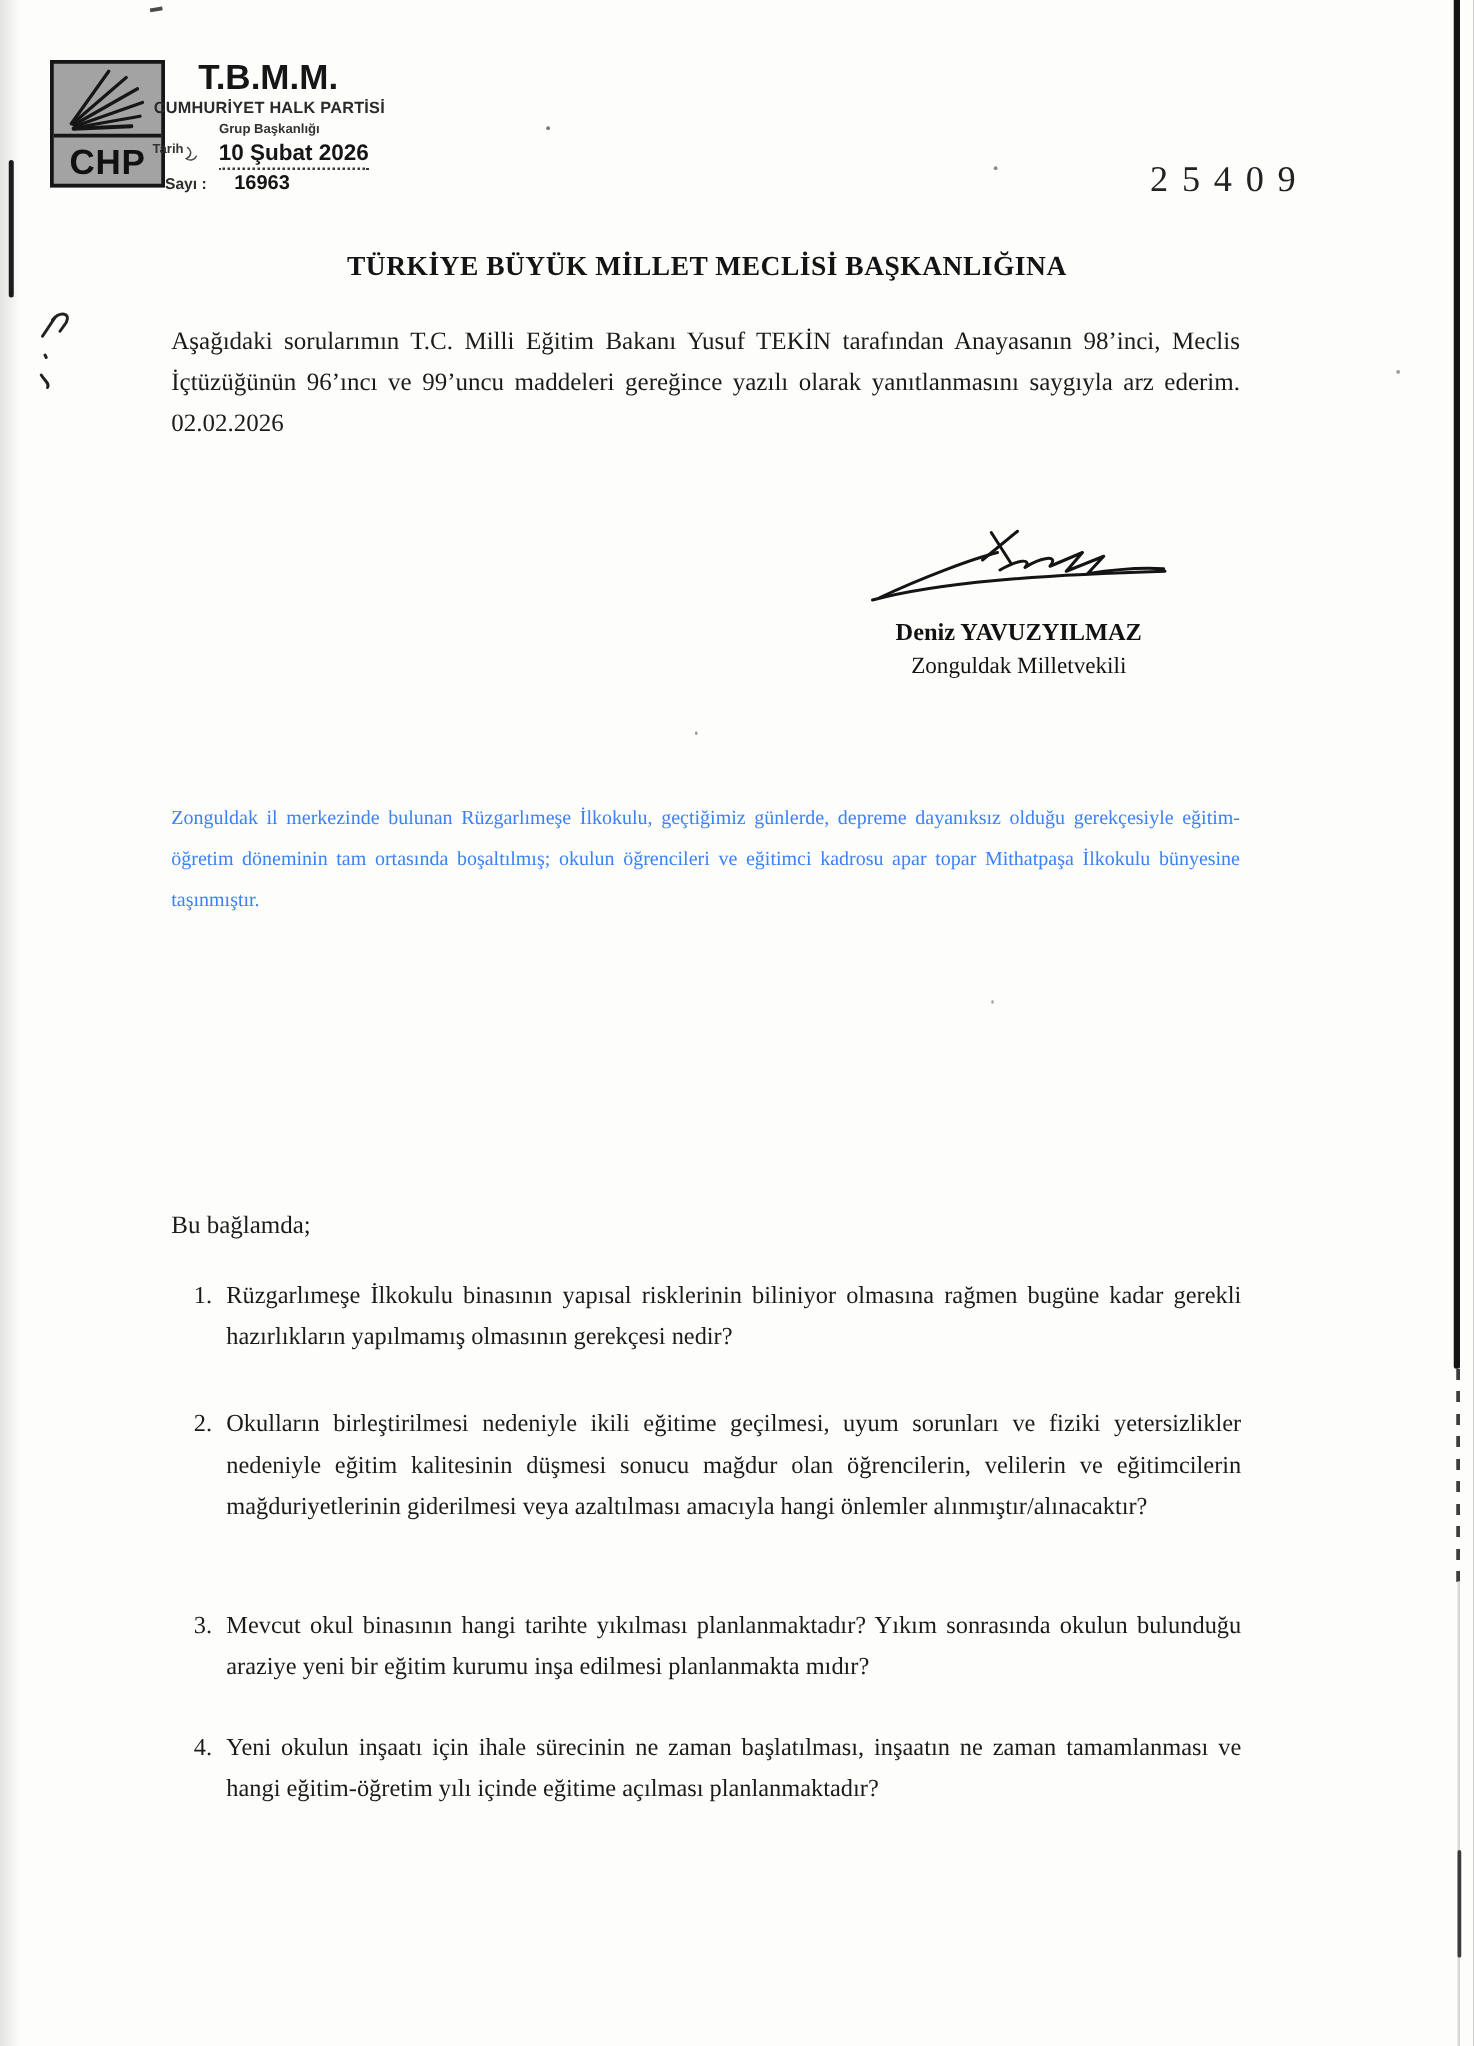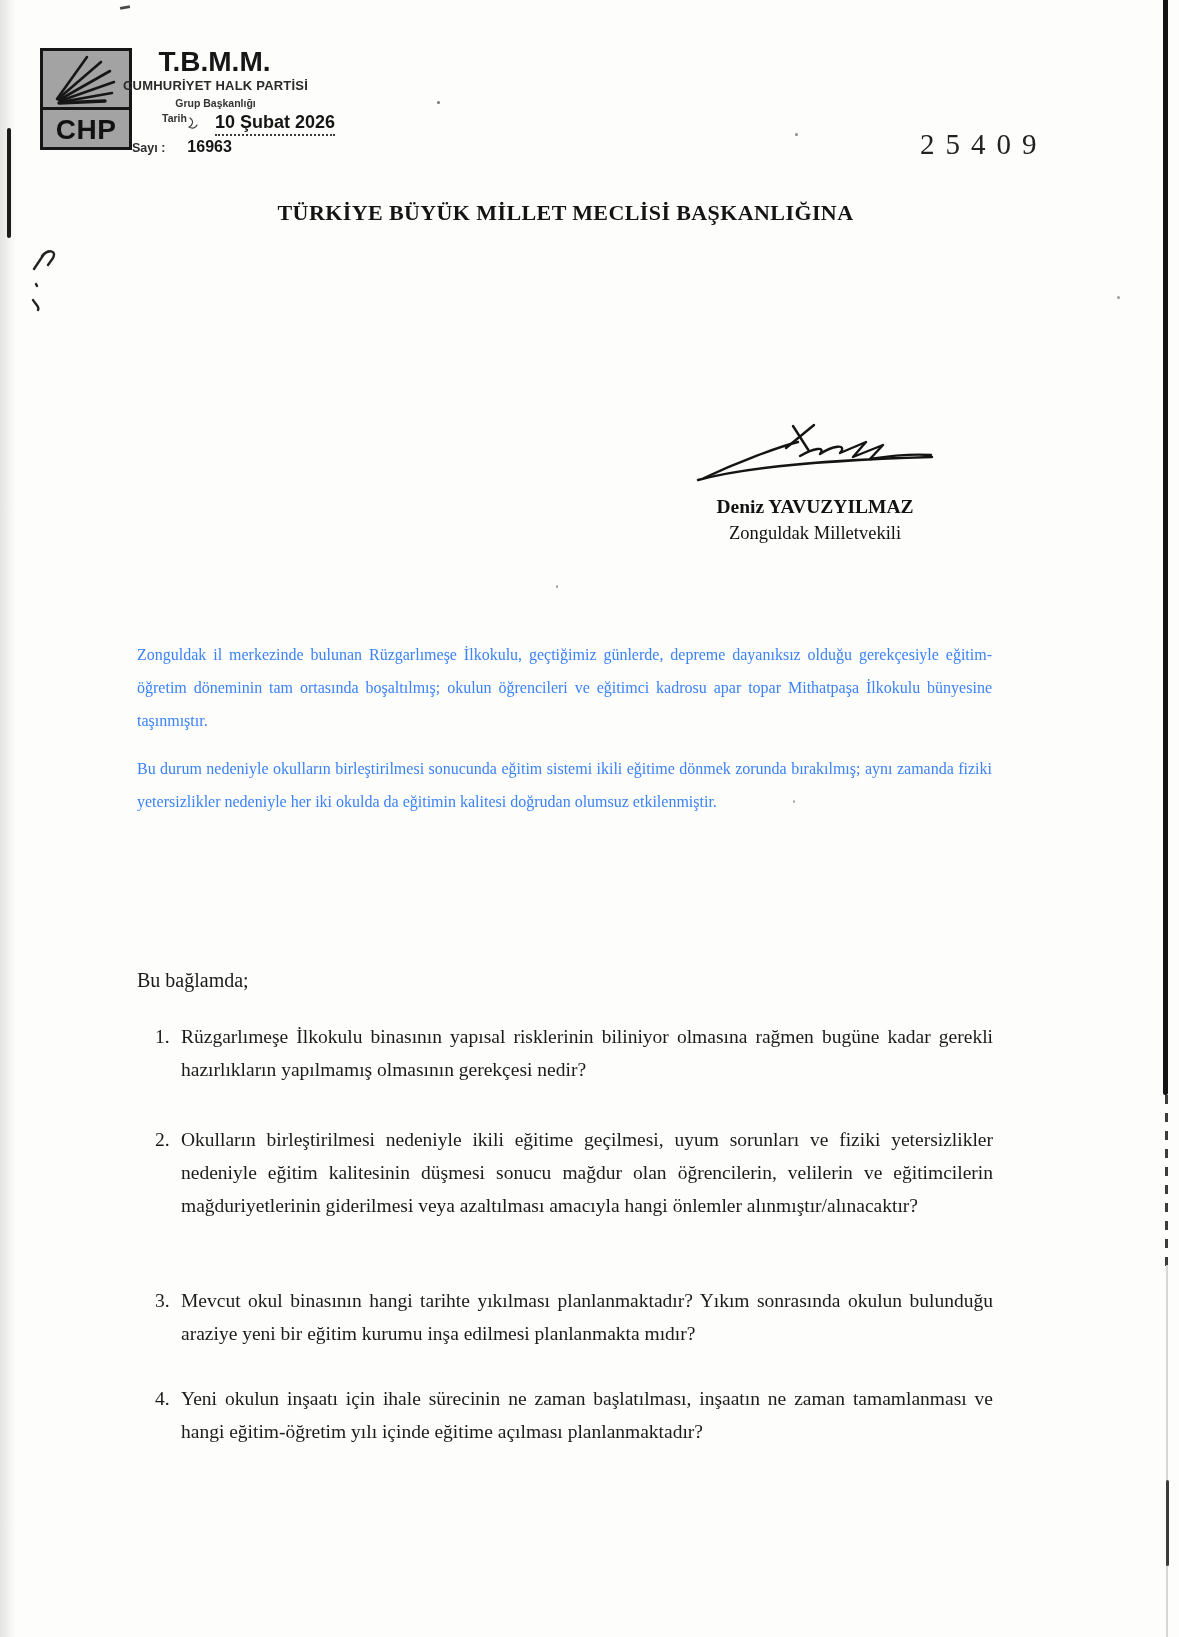--- a/index.html
+++ b/index.html
@@ -31,21 +31,21 @@
   .logo-chp{position:absolute;left:0;top:56px;width:86px;height:40px;border-top:3px solid #161616;
     display:flex;align-items:center;justify-content:center;
     font-family:"Liberation Sans","DejaVu Sans",sans-serif;font-weight:bold;font-size:28px;letter-spacing:.5px;color:#111;}
   .org-title{position:absolute;left:82px;top:0;width:185px;text-align:center;
     font-family:"Liberation Sans","DejaVu Sans",sans-serif;font-weight:bold;font-size:28px;color:#161616;}
   .party-name{position:absolute;left:78px;top:32px;width:195px;text-align:center;
     font-family:"Liberation Sans","DejaVu Sans",sans-serif;font-weight:bold;font-size:13px;letter-spacing:.2px;color:#2a2a2a;}
   .group-unit{position:absolute;left:78px;top:51px;width:195px;text-align:center;
     font-family:"Liberation Sans","DejaVu Sans",sans-serif;font-weight:bold;font-size:10.5px;color:#333;}
   .date-row{position:absolute;left:82px;top:66px;white-space:nowrap;}
-  .date-label{font-family:"Liberation Sans","DejaVu Sans",sans-serif;font-size:10.5px;font-weight:bold;color:#333;vertical-align:6px;margin-left:40px;}
+  .date-label{font-family:"Liberation Sans","DejaVu Sans",sans-serif;font-size:10.5px;font-weight:bold;color:#333;vertical-align:6px;}
   .date-value{display:inline-block;margin-left:12px;font-family:"Liberation Sans","DejaVu Sans",sans-serif;
     font-weight:bold;font-size:18px;color:#151515;border-bottom:2px dotted #3a3a3a;padding-bottom:1px;}
   .sayi-row{position:absolute;left:82px;top:92px;white-space:nowrap;margin-left:10px;}
   .sayi-label{font-family:"Liberation Sans","DejaVu Sans",sans-serif;font-size:12.5px;font-weight:bold;color:#2e2e2e;}
   .sayi-value{margin-left:18px;font-family:"Liberation Sans","DejaVu Sans",sans-serif;font-weight:bold;font-size:16px;color:#151515;}
 
   .stamp-number{position:absolute;left:920px;top:128px;
     font-family:"Liberation Serif","DejaVu Serif",serif;font-size:29px;letter-spacing:11px;color:#222;}
 
   
@@ -128,37 +128,37 @@
     <svg width="44" height="74" viewBox="0 0 44 74">
       <g stroke="#222" stroke-width="2.4" fill="none" stroke-linecap="round" stroke-linejoin="round">
         <path d="M8,25 L18,10"></path>
         <path d="M16,12 C22,5 31,6 27,14 L22,21"></path>
         <path d="M10,40 L11,42"></path>
         <path d="M7,56 C10,61 14,63 12,66"></path>
       </g>
     </svg>
   </div>
 
+  <div class="intro">Aşağıdaki sorularımın T.C. Milli Eğitim Bakanı Yusuf TEKİN tarafından Anayasanın 98’inci, Meclis İçtüzüğünün 96’ıncı ve 99’uncu maddeleri gereğince yazılı olarak yanıtlanmasını saygıyla arz ederim. 02.02.2026</div>
 
   <div class="sig-block">
     <svg class="sig-stroke" width="250" height="74" viewBox="0 0 250 74">
       <g stroke="#141414" stroke-width="2.4" fill="none" stroke-linecap="round" stroke-linejoin="round">
         <path d="M8,60 C60,46 140,40 242,37"></path>
         <path d="M14,58 C48,42 88,27 108,22"></path>
         <path d="M96,28 L124,5"></path>
         <path d="M103,6 L119,31"></path>
         <path d="M110,36 C124,28 136,26 130,34 C142,26 158,23 150,33 L176,22 L163,37 L193,25 L180,39 C205,35 226,34 241,35"></path>
       </g>
     </svg>
     <div class="sig-name">Deniz YAVUZYILMAZ</div>
     <div class="sig-role">Zonguldak Milletvekili</div>
   </div>
 
   <div class="body-par par-1">Zonguldak il merkezinde bulunan Rüzgarlımeşe İlkokulu, geçtiğimiz günlerde, depreme dayanıksız olduğu gerekçesiyle eğitim-öğretim döneminin tam ortasında boşaltılmış; okulun öğrencileri ve eğitimci kadrosu apar topar Mithatpaşa İlkokulu bünyesine taşınmıştır.</div>
-  <div class="body-par par-2">Bu durum nedeniyle okulların birleştirilmesi sonucunda eğitim sistemi ikili eğitime dönmek zorunda bırakılmış; aynı zamanda fiziki yetersizlikler nedeniyle her iki okulda da eğitimin kalitesi doğrudan olumsuz etkilenmiştir.</div>
 
   <div class="lead-in">Bu bağlamda;</div>
 
   <div class="question q-1">
     <span class="qnum">1.</span>
     <div class="qtext">Rüzgarlımeşe İlkokulu binasının yapısal risklerinin biliniyor olmasına rağmen bugüne kadar gerekli hazırlıkların yapılmamış olmasının gerekçesi nedir?</div>
   </div>
   <div class="question q-2">
     <span class="qnum">2.</span>
     <div class="qtext">Okulların birleştirilmesi nedeniyle ikili eğitime geçilmesi, uyum sorunları ve fiziki yetersizlikler nedeniyle eğitim kalitesinin düşmesi sonucu mağdur olan öğrencilerin, velilerin ve eğitimcilerin mağduriyetlerinin giderilmesi veya azaltılması amacıyla hangi önlemler alınmıştır/alınacaktır?</div>

